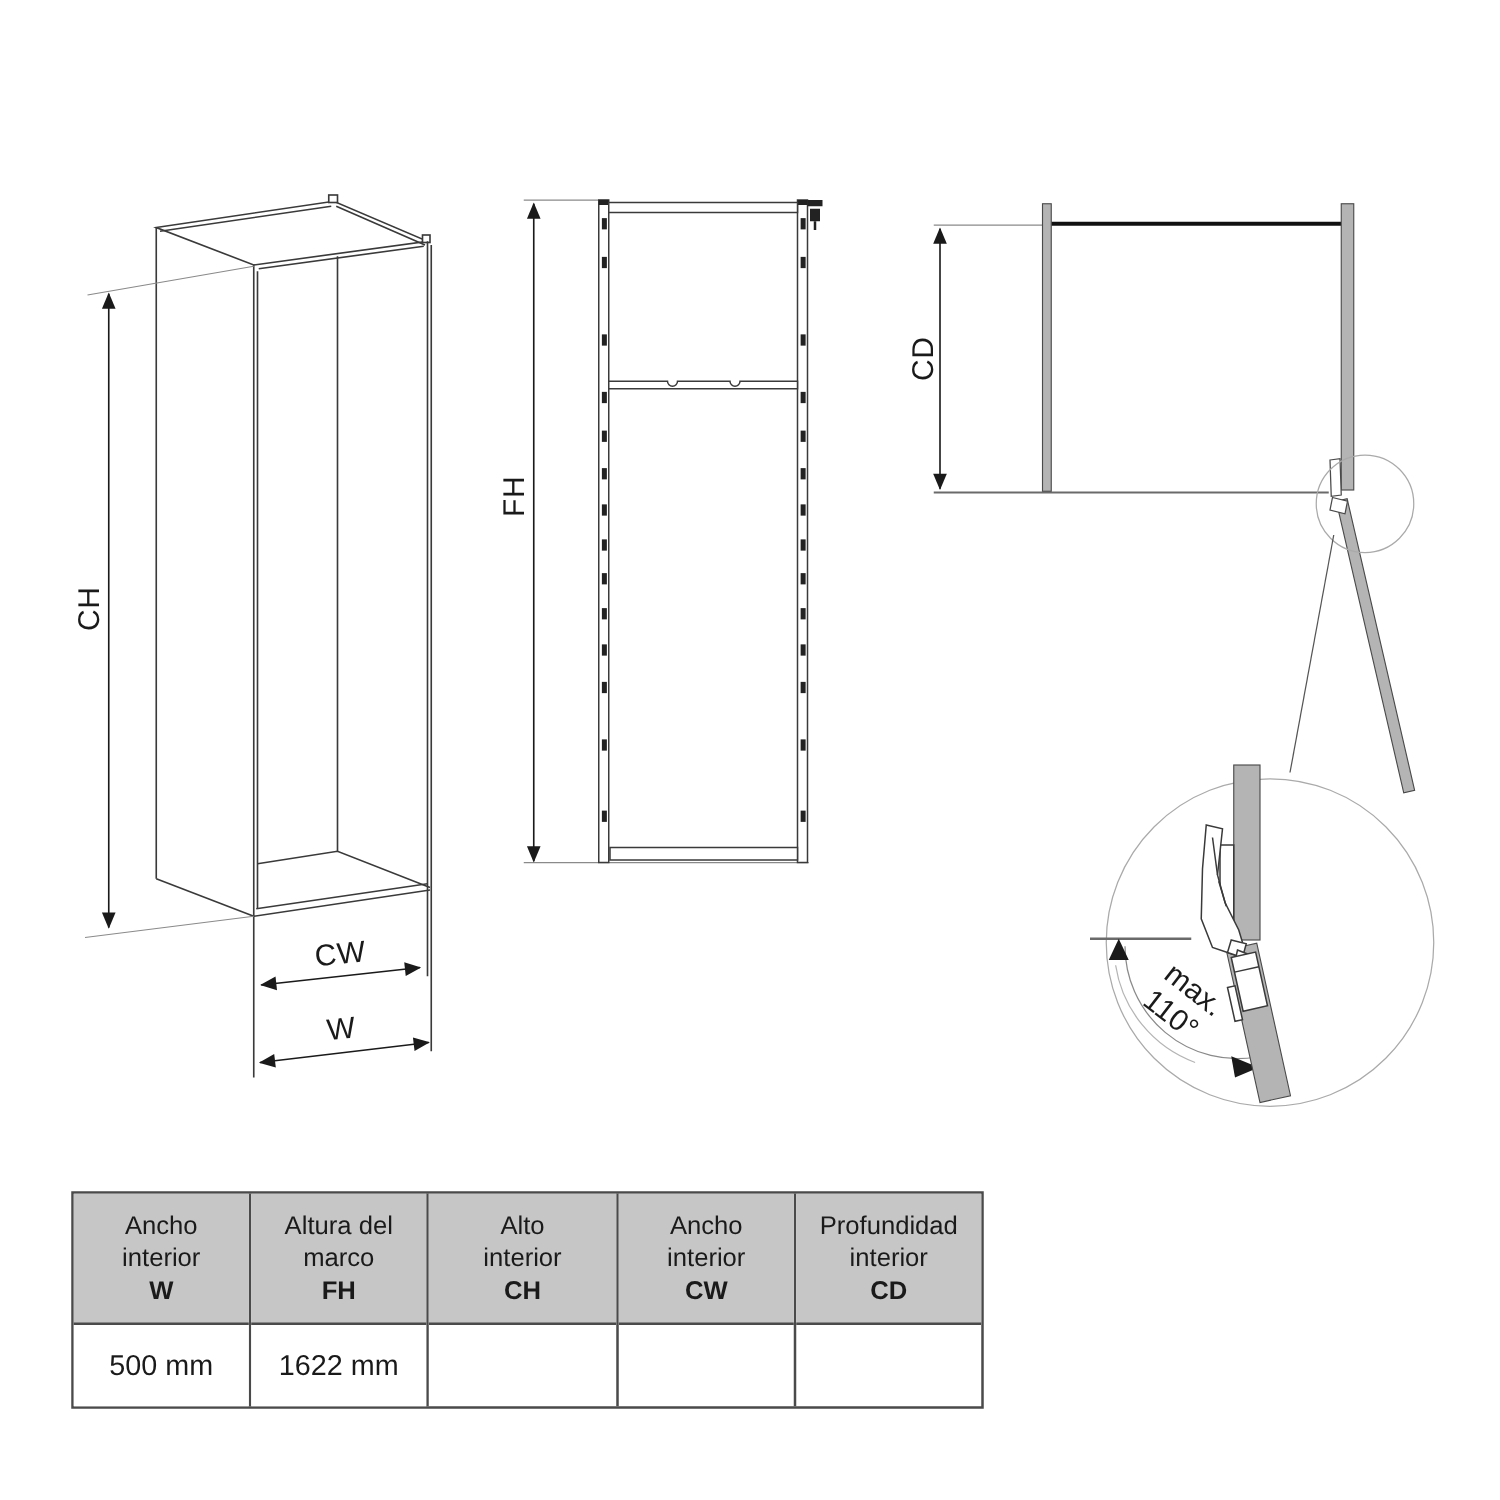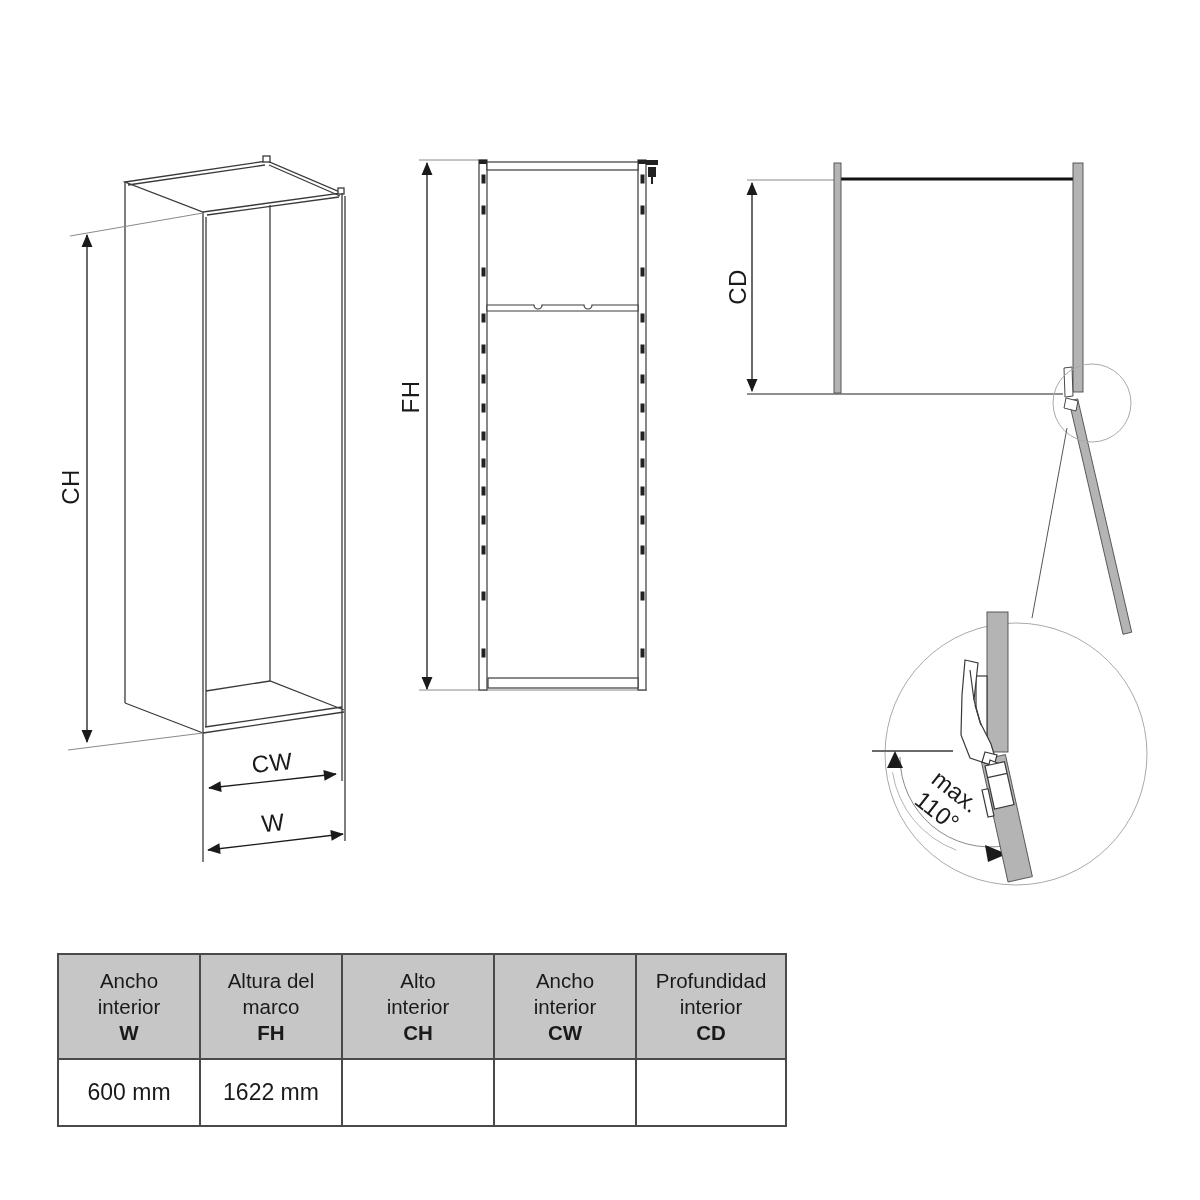--- a/index.html
+++ b/index.html
@@ -192,21 +192,21 @@
     </g>
   </svg>
 
   <div class="spec-table">
     <div class="spec-col" style="width:142px">
       <div class="spec-head">
         <div>Ancho</div>
         <div>interior</div>
         <div class="code">W</div>
       </div>
-      <div class="spec-value">600 mm</div>
+      <div class="spec-value">500 mm</div>
     </div>
     <div class="spec-col" style="width:142px">
       <div class="spec-head">
         <div>Altura del</div>
         <div>marco</div>
         <div class="code">FH</div>
       </div>
       <div class="spec-value">1622 mm</div>
     </div>
     <div class="spec-col" style="width:152px">

